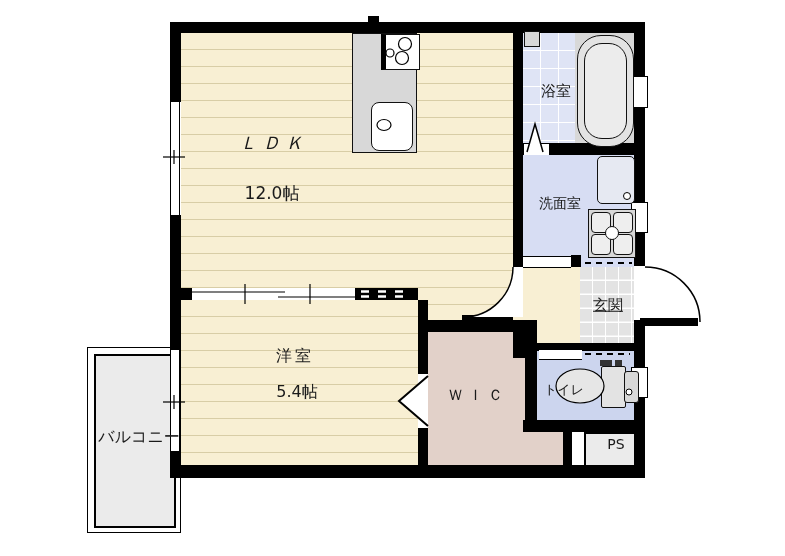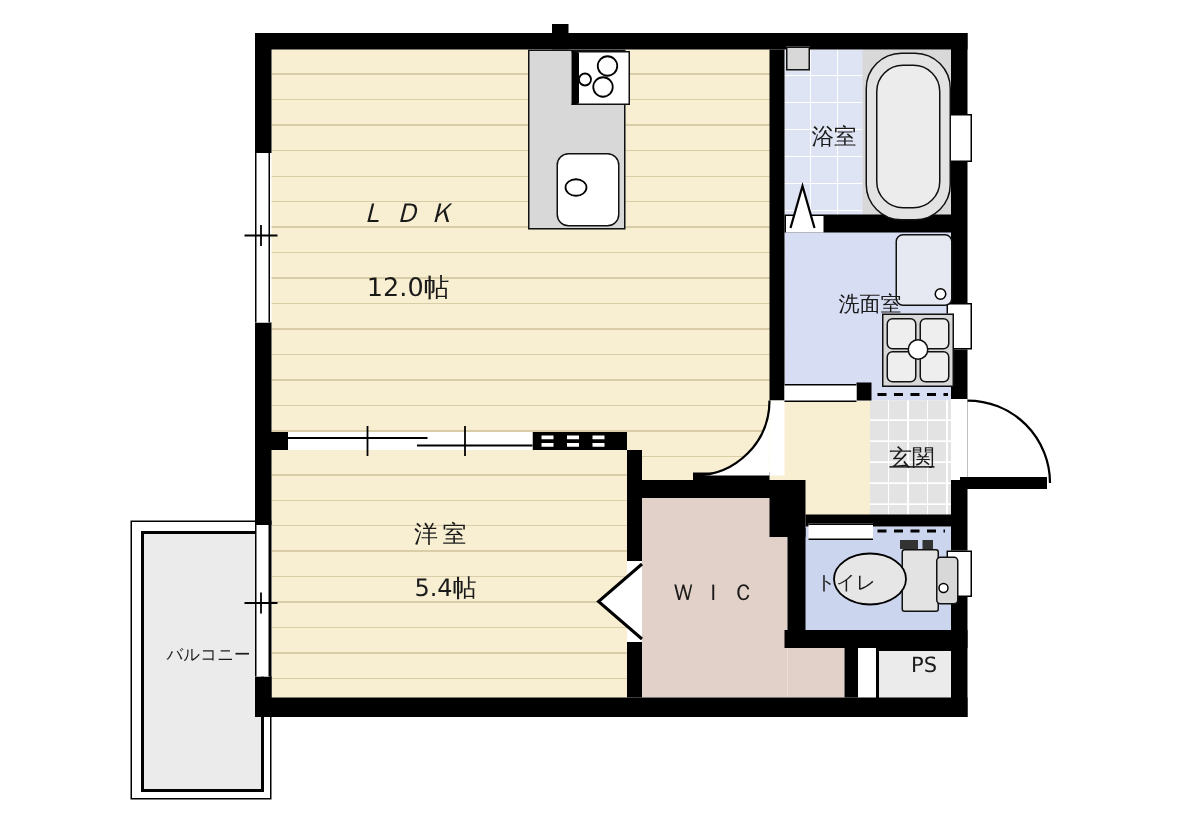--- a/index.html
+++ b/index.html
@@ -159,20 +159,20 @@
     <rect x="600" y="360" width="12" height="6" fill="#333"></rect>
     <rect x="615" y="360" width="7" height="6" fill="#333"></rect>
     <circle cx="629" cy="392" r="3" fill="#fff" stroke="#000" stroke-width="1"></circle>
   </svg>
 
   <div class="lbl" style="left:274px;top:143px;font-size:18px;letter-spacing:5px;font-style:italic;">ＬＤＫ</div>
   <div class="lbl" style="left:272px;top:167px;font-size:17px;margin-top:26px;">12.0帖</div>
   <div class="lbl" style="left:295px;top:356px;font-size:16px;letter-spacing:3px;">洋室</div>
   <div class="lbl" style="left:297px;top:392px;font-size:16px;">5.4帖</div>
   <div class="lbl" style="left:556px;top:91px;font-size:15px;">浴室</div>
-  <div class="lbl" style="left:560px;top:204px;font-size:14px;margin-left:20px;">洗面室</div>
+  <div class="lbl" style="left:560px;top:204px;font-size:14px;">洗面室</div>
   <div class="lbl" style="left:608px;top:305px;font-size:15px;text-decoration:underline;">玄関</div>
   <div class="lbl" style="left:564px;top:390px;font-size:13px;">トイレ</div>
   <div class="lbl" style="left:478px;top:395px;font-size:15px;letter-spacing:5px;">ＷＩＣ</div>
   <div class="lbl" style="left:616px;top:445px;font-size:14px;">PS</div>
-  <div class="lbl" style="left:139px;top:437px;font-size:11px;">バルコニー</div>
+  <div class="lbl" style="left:139px;top:437px;font-size:16px;">バルコニー</div>
 
 </div>
 
 </body></html>

